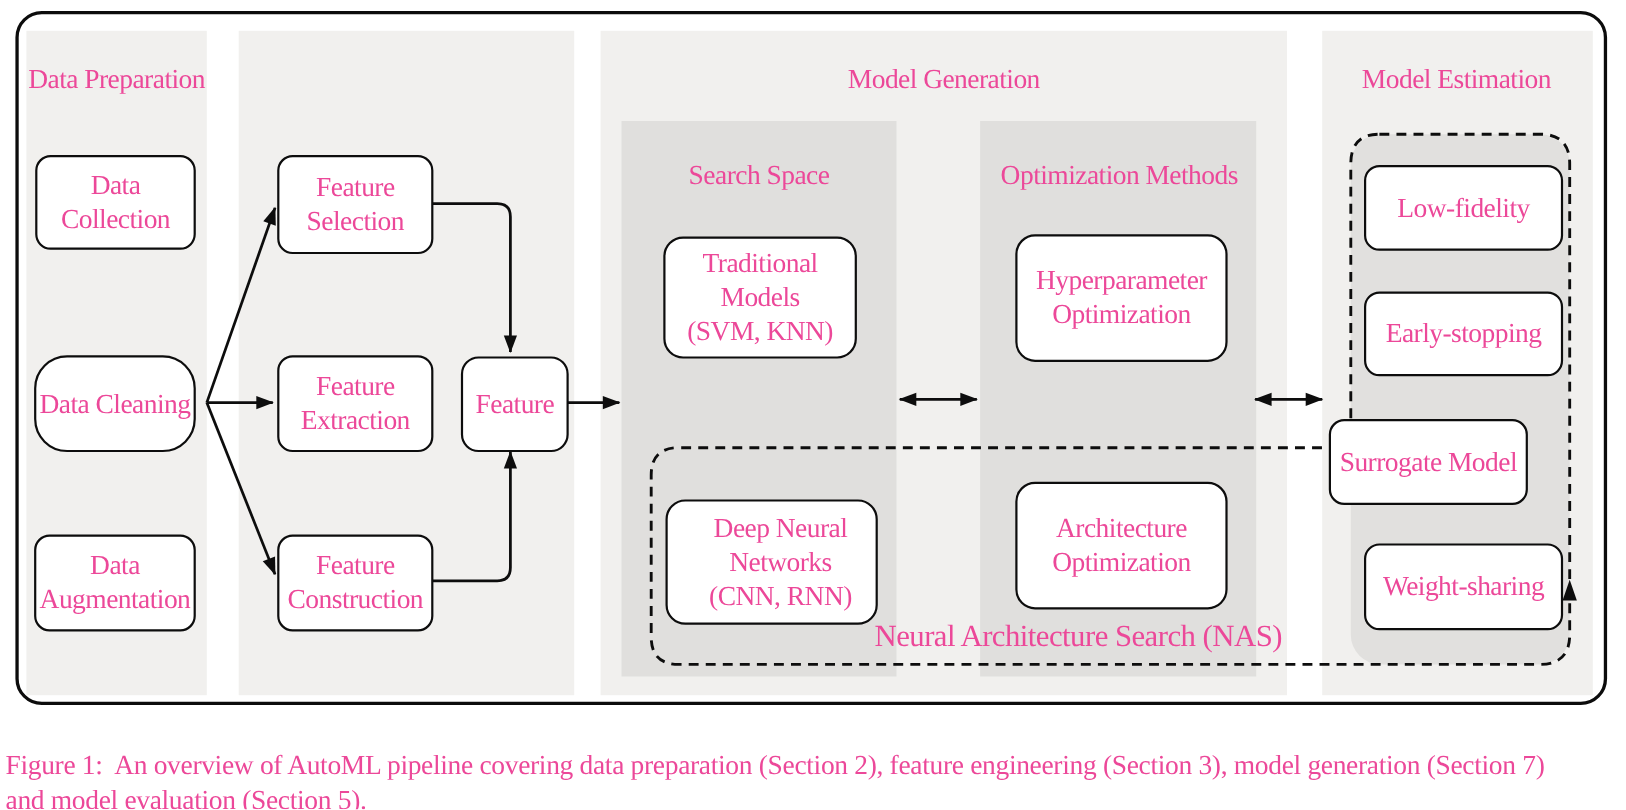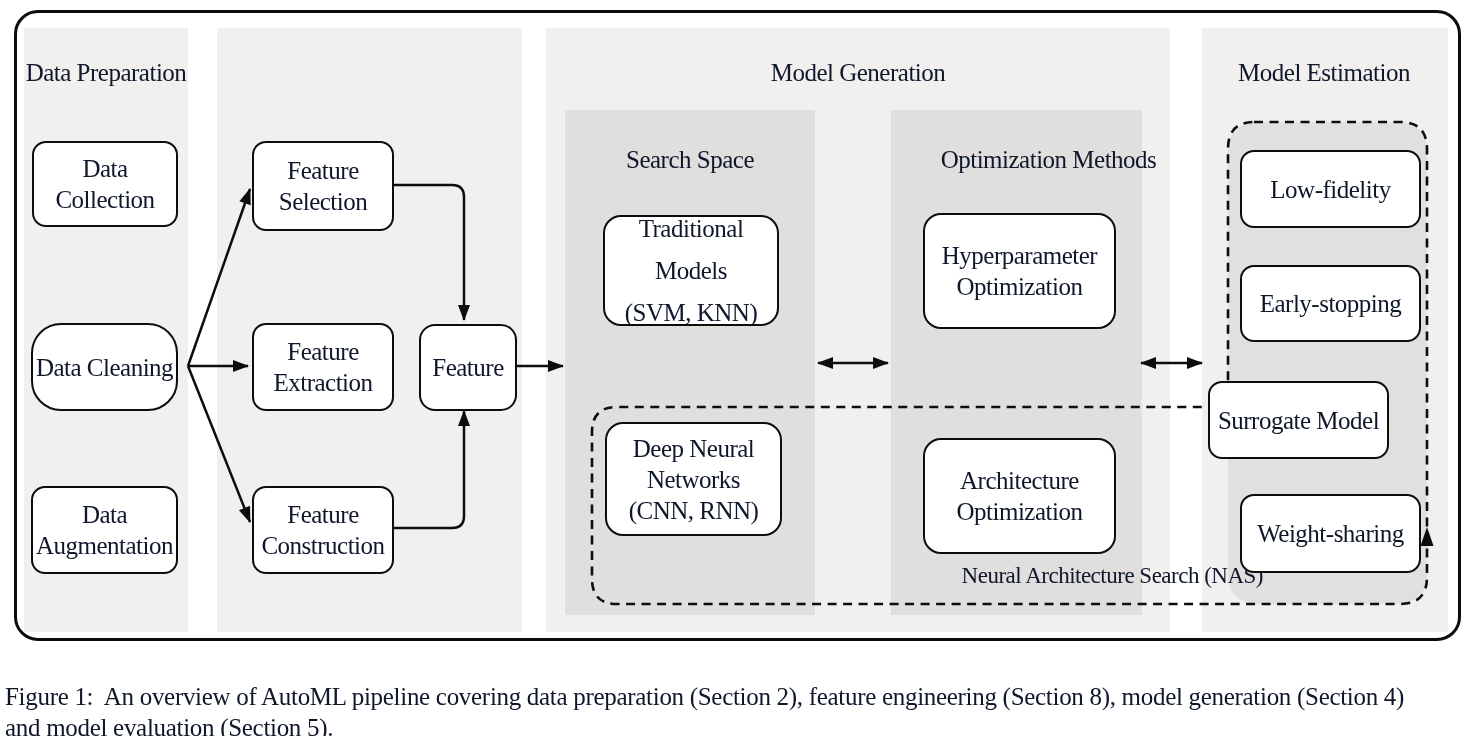--- a/index.html
+++ b/index.html
@@ -1,39 +1,39 @@
 <!DOCTYPE html>
 <html><head>
 <meta charset="utf-8">
 <style>
   html,body{margin:0;padding:0;background:#ffffff;}
   #stage{
     position:relative;width:1478px;height:736px;background:#ffffff;overflow:hidden;
-    font-family:"Liberation Serif","DejaVu Serif",serif;color:#0f172a;
+    font-family:"Liberation Serif","DejaVu Serif",serif;color:#ec4899;
   }
   .figure-border{
     position:absolute;left:14px;top:10px;width:1441px;height:625px;
     border:3px solid #0c0c0c;border-radius:24px;background:#ffffff;z-index:0;
   }
   .colbg{position:absolute;top:28px;height:604px;background:#f1f0ee;z-index:1;}
   .panelbg{position:absolute;top:110px;height:505px;background:#e0dfdd;z-index:1;}
   .arrows{position:absolute;left:0;top:0;z-index:2;}
   .sec-title,.panel-title{
     position:absolute;text-align:center;font-size:25px;letter-spacing:-0.5px;
     z-index:3;white-space:nowrap;
   }
   .node{
     position:absolute;background:#ffffff;border:2.5px solid #0d0d0d;border-radius:14px;
     display:flex;flex-direction:column;align-items:center;justify-content:center;
     font-size:25px;line-height:31px;letter-spacing:-0.5px;text-align:center;z-index:3;
   }
   .node span{white-space:nowrap;}
   .node.big{border-radius:18px;}
-  .nas-label{position:absolute;left:863px;top:563px;width:400px;text-align:right;
-    font-size:23px;letter-spacing:-0.5px;z-index:3;white-space:nowrap;}
+  .nas-label{position:absolute;left:795px;top:563px;width:400px;text-align:left;
+    font-size:28px;letter-spacing:-0.5px;z-index:3;white-space:nowrap;}
   .caption{position:absolute;left:5px;font-size:25px;letter-spacing:-0.3px;
     line-height:33px;white-space:pre;z-index:3;}
 </style>
 </head>
 <body>
 
 <div id="stage">
 
   <div class="figure-border"></div>
 
@@ -72,21 +72,21 @@
 
     <path d="M 818 363 L 888 363" stroke="#0d0d0d" stroke-width="2.5" fill="none" marker-start="url(#ah)" marker-end="url(#ah)"></path>
     <path d="M 1141 363 L 1202 363" stroke="#0d0d0d" stroke-width="2.5" fill="none" marker-start="url(#ah)" marker-end="url(#ah)"></path>
   </svg>
 
   <div class="sec-title" style="left:24px;top:59px;width:164px;">Data Preparation</div>
   <div class="sec-title" style="left:546px;top:59px;width:624px;">Model Generation</div>
   <div class="sec-title" style="left:1201px;top:59px;width:246px;">Model Estimation</div>
 
   <div class="panel-title" style="left:565px;top:146px;width:250px;">Search Space</div>
-  <div class="panel-title" style="left:891px;top:146px;width:251px;padding-left:32px;">Optimization Methods</div>
+  <div class="panel-title" style="left:860px;top:146px;width:251px;padding-left:32px;">Optimization Methods</div>
 
   <div class="node" style="left:32px;top:141px;width:142px;height:82px;">
     <span>Data</span>
     <span>Collection</span>
   </div>
   <div class="node" style="left:31px;top:323px;width:143px;height:84px;border-radius:30px;">
     <span>Data Cleaning</span>
   </div>
   <div class="node" style="left:31px;top:486px;width:143px;height:84px;">
     <span>Data</span>
@@ -102,26 +102,26 @@
     <span>Extraction</span>
   </div>
   <div class="node" style="left:252px;top:486px;width:138px;height:84px;">
     <span>Feature</span>
     <span>Construction</span>
   </div>
   <div class="node" style="left:419px;top:324px;width:94px;height:83px;border-radius:16px;">
     <span>Feature</span>
   </div>
 
-  <div class="node big" style="left:603px;top:215px;width:172px;height:107px;gap:11px;">
+  <div class="node big" style="left:603px;top:215px;width:172px;height:107px;">
     <span>Traditional</span>
     <span>Models</span>
     <span>(SVM, KNN)</span>
   </div>
-  <div class="node big" style="left:605px;top:422px;width:173px;height:110px;">
+  <div class="node big" style="left:605px;top:454px;width:173px;height:110px;padding-left:16px;">
     <span>Deep Neural</span>
     <span>Networks</span>
     <span>(CNN, RNN)</span>
   </div>
   <div class="node big" style="left:923px;top:213px;width:189px;height:112px;">
     <span>Hyperparameter</span>
     <span>Optimization</span>
   </div>
   <div class="node big" style="left:923px;top:438px;width:189px;height:112px;">
     <span>Architecture</span>
@@ -136,16 +136,16 @@
   <div class="node" style="left:1240px;top:265px;width:177px;height:73px;">
     <span>Early-stopping</span>
   </div>
   <div class="node" style="left:1208px;top:381px;width:177px;height:74px;">
     <span>Surrogate Model</span>
   </div>
   <div class="node" style="left:1240px;top:494px;width:177px;height:75px;">
     <span>Weight-sharing</span>
   </div>
 
-  <div class="caption" style="top:680px;">Figure 1:  An overview of AutoML pipeline covering data preparation (Section 2), feature engineering (Section 8), model generation (Section 4)</div>
+  <div class="caption" style="top:680px;">Figure 1:  An overview of AutoML pipeline covering data preparation (Section 2), feature engineering (Section 3), model generation (Section 7)</div>
   <div class="caption" style="top:711px;">and model evaluation (Section 5).</div>
 
 </div>
 
 </body></html>

